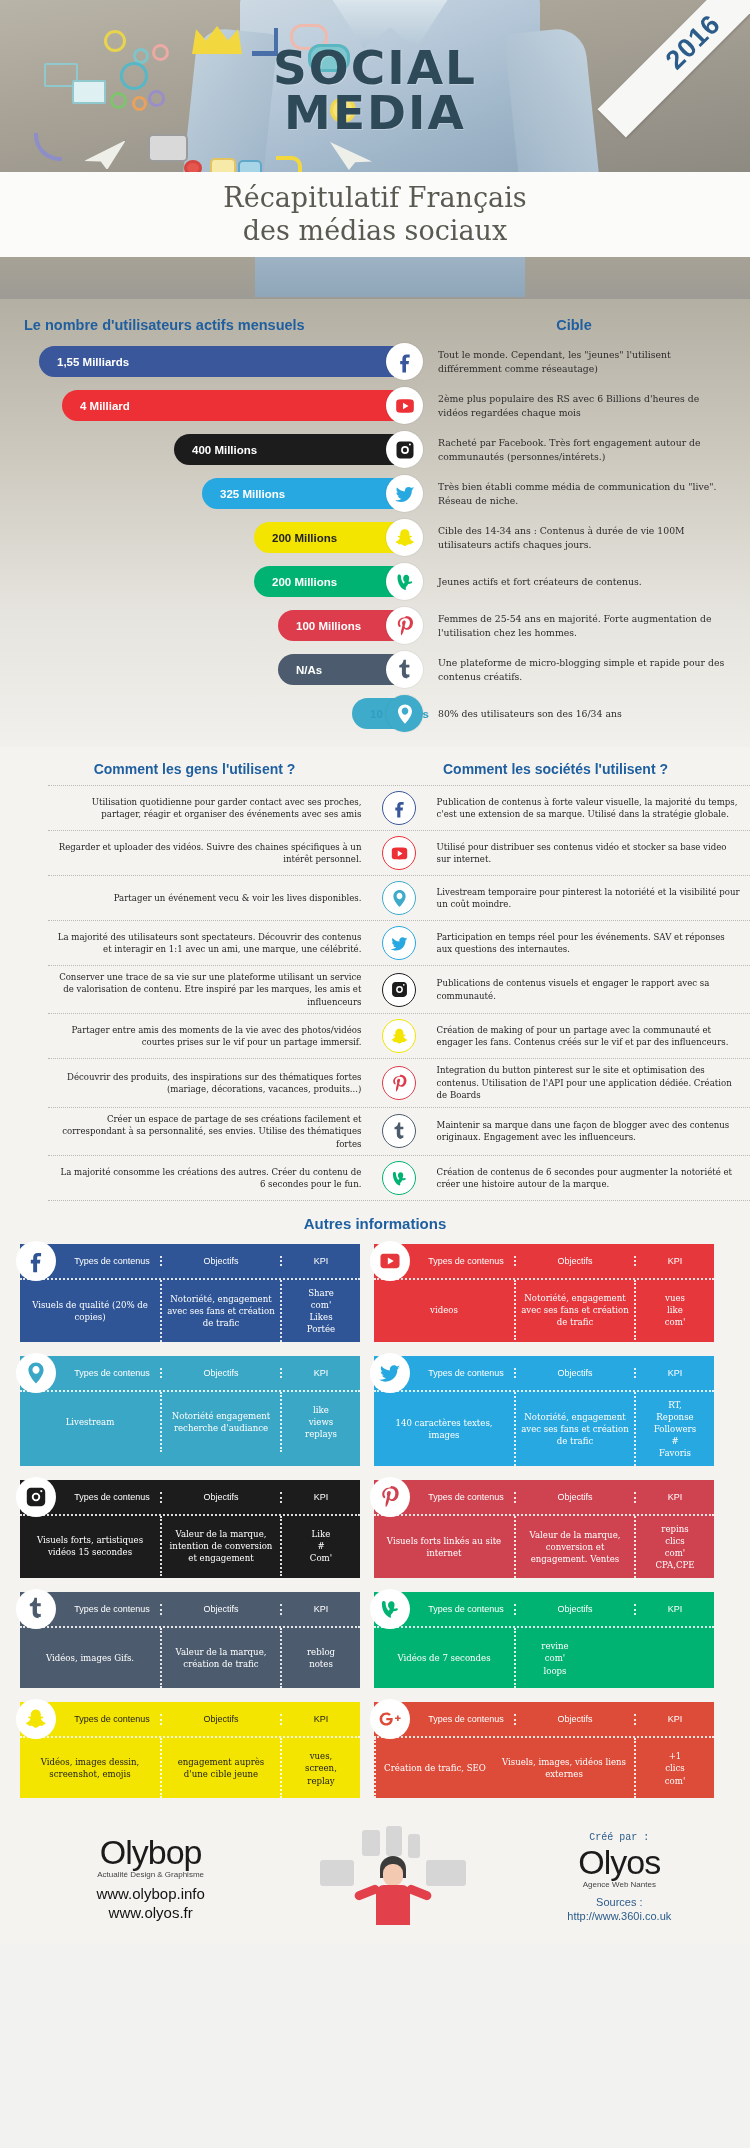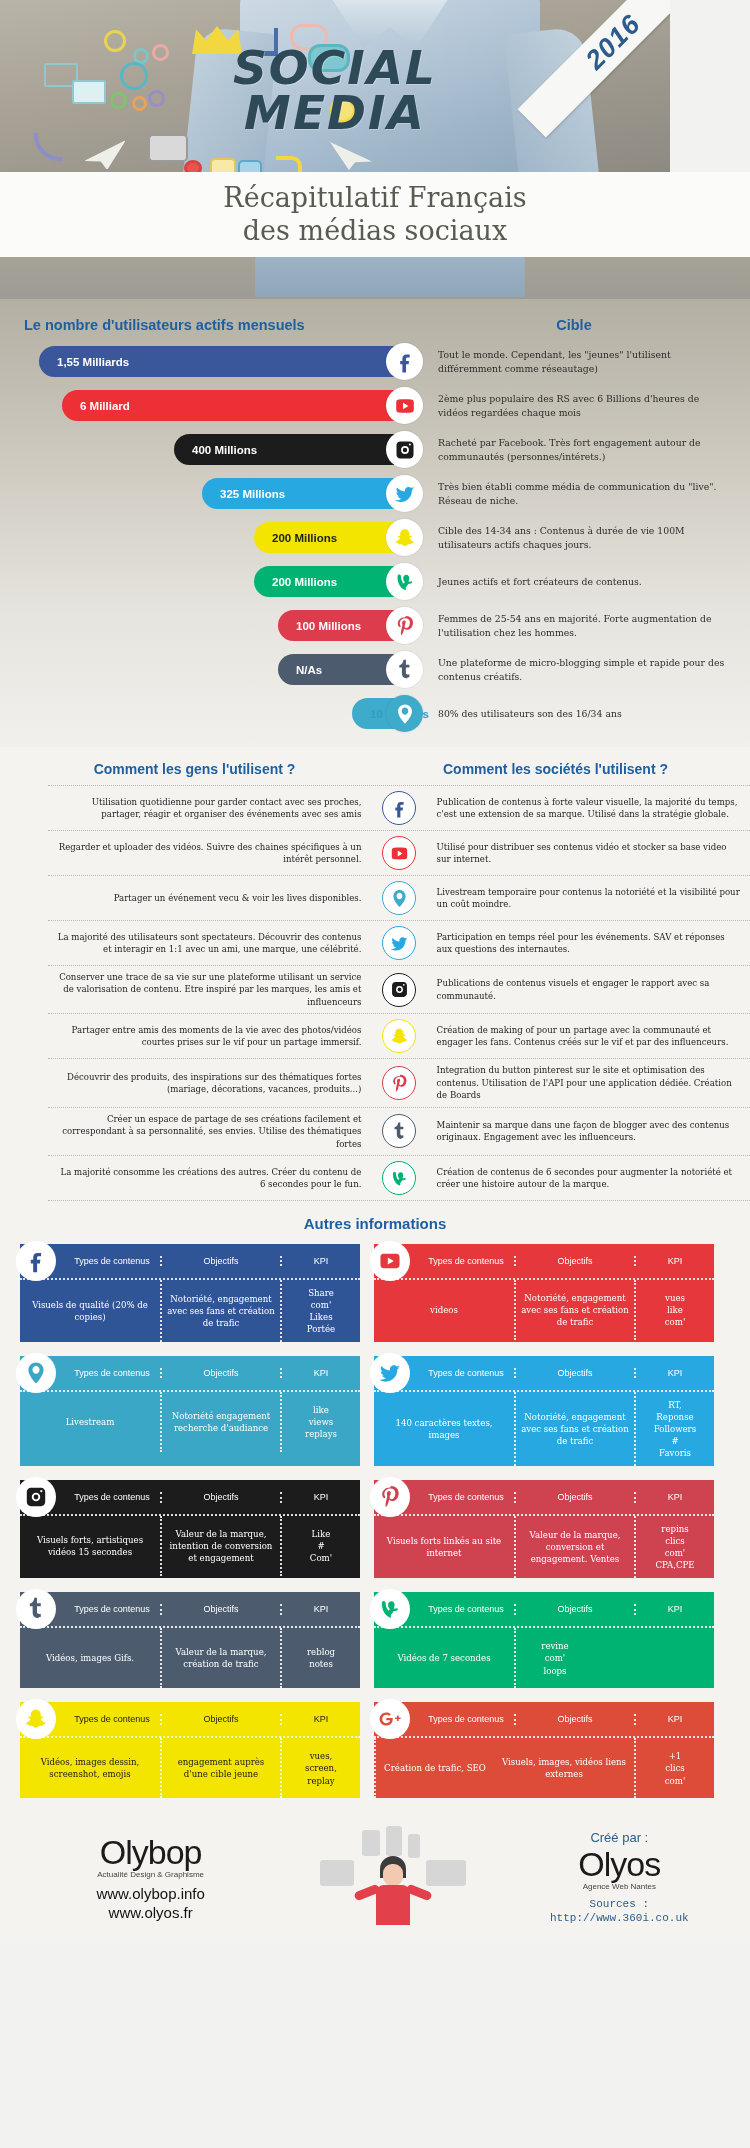--- a/index.html
+++ b/index.html
@@ -5,22 +5,22 @@
   * { box-sizing: border-box; margin:0; padding:0; }
   body {
     width: 750px; height: 2148px;
     font-family: "Liberation Serif", serif;
     background: #f2f2f0;
     overflow: hidden;
     position: relative;
   }
 
   
-  .hero { position: relative; width:670px; height:172px; overflow:hidden;
-          background: linear-gradient(170deg,#b9b4a8 0%,#a8a296 40%,#8d8a82 100%); font-style: italic; }
+  .hero { position: relative; width:750px; height:172px; overflow:hidden;
+          background: linear-gradient(170deg,#b9b4a8 0%,#a8a296 40%,#8d8a82 100%); }
   .hero-person {
     position:absolute; left:240px; top:-10px; width:300px; height:200px;
     background: linear-gradient(160deg,#cfdbe4 0%,#b9cada 35%,#9fb6c9 70%,#8fa7bb 100%);
     border-radius: 14px 14px 0 0;
   }
   .hero-collar { position:absolute; left:330px; top:-4px; width:120px; height:52px;
     background: linear-gradient(180deg,#dde7ee,#b4c7d6); transform: rotate(0deg);
     clip-path: polygon(0 0, 100% 0, 72% 100%, 50% 60%, 28% 100%);}
   .hero-arm-l { position:absolute; left:190px; top:30px; width:80px; height:160px;
      background: linear-gradient(120deg,#c3d2de,#9db4c7); border-radius:30px 8px 0 0; transform: rotate(6deg);}
@@ -124,22 +124,22 @@
   .footer { width:750px; height:135px; background:#f4f3f0; display:flex;
       align-items:center; padding:0 26px; }
   .f-left { width:250px; text-align:center; }
   .f-mid { width:240px; display:flex; justify-content:center; }
   .f-right { width:210px; text-align:center; }
   .olybop-logo { font-family:"Liberation Sans",sans-serif; font-size:34px; color:#1b1b1b;
       letter-spacing:-1px; position:relative; display:inline-block; }
   .olybop-sub { font-family:"Liberation Sans",sans-serif; font-size:8px; color:#444;
       margin-top:-2px; }
   .f-url { font-family:"Liberation Sans",sans-serif; font-size:15px; color:#111; line-height:1.3; }
-  .cree { font-family:Liberation Sans, sans-serif; font-size:13px; color:#2b5c8a; }
-  .f-src { font-family:Liberation Mono, monospace; font-size:11px; color:#2b5c8a; line-height:1.35; }
+  .cree { font-family:Liberation Mono, monospace; font-size:10px; color:#2b5c8a; }
+  .f-src { font-family:Liberation Sans, sans-serif; font-size:11px; color:#2b5c8a; line-height:1.35; }
   .person-ill { position:relative; width:150px; height:95px; }
   .pi-screen { position:absolute; background:#d6d6d6; border-radius:3px; }
   .pi-body { position:absolute; background:#e2404a; }
 </style>
 </head>
 <body>
 
 <div class="hero">
   <div class="hero-person"></div>
   <div class="hero-arm-l"></div>
@@ -207,21 +207,21 @@
                 <path fill="#39579a" d="M14.6 7.6h2.1V4.6c-.4 0-1.6-.1-3-.1-3 0-4.3 1.7-4.3 4.3v2.1H7.2v3.3h2.2v8.2h3.6v-8.2h2.6l.4-3.3h-3V9.1c0-1 .3-1.5 1.6-1.5z"></path>
               </svg>
             </div>
           </div>
         </div>
         <div class="bar-desc">Tout le monde. Cependant, les "jeunes" l'utilisent différemment comme réseautage)</div>
       </div>
       <div class="bar-row">
         <div class="bar-track">
           <div class="bar" style="width: 358px; background: rgb(237, 47, 54);">
-            <span class="bar-label" style="color: rgb(255, 255, 255);">6 Milliard</span>
+            <span class="bar-label" style="color: rgb(255, 255, 255);">4 Milliard</span>
             <div class="bar-icon">
               <svg width="24" height="24" viewBox="0 0 24 24">
                 <path fill="#ed2f36" d="M3.2 8.2c0-1.6 1.1-2.7 2.6-2.8C7.6 5.3 9.8 5.2 12 5.2s4.4.1 6.2.2c1.5.1 2.6 1.2 2.6 2.8v7.6c0 1.6-1.1 2.7-2.6 2.8-1.8.1-4 .2-6.2.2s-4.4-.1-6.2-.2c-1.5-.1-2.6-1.2-2.6-2.8V8.2zM10 15.3l5.5-3.3L10 8.7v6.6z"></path>
               </svg>
             </div>
           </div>
         </div>
         <div class="bar-desc">2ème plus populaire des RS avec 6 Billions d'heures de vidéos regardées chaque mois</div>
       </div>
       <div class="bar-row">
@@ -348,21 +348,21 @@
       </div>
       <div class="urow">
         <div class="ucell left">Partager un événement vecu &amp; voir les lives disponibles.</div>
         <div class="uicon">
           <div class="uicon-circ" style="border-color: rgb(62, 171, 203);">
             <svg width="21" height="21" viewBox="0 0 24 24">
               <path fill="#3eabcb" d="M12 2.4c-3.9 0-7 3.1-7 6.9 0 4.6 5.1 10.4 6.5 11.9.3.3.7.3 1 0C13.9 19.7 19 13.9 19 9.3c0-3.8-3.1-6.9-7-6.9zm0 3.1c1.9 0 3.3 1.7 3.3 3.6 0 2-1.5 3.7-3.3 3.7S8.7 11.1 8.7 9.1c0-1.9 1.4-3.6 3.3-3.6z"></path>
             </svg>
           </div>
         </div>
-        <div class="ucell right">Livestream temporaire pour contenus la notoriété et la visibilité pour un coût moindre.</div>
+        <div class="ucell right">Livestream temporaire pour pinterest la notoriété et la visibilité pour un coût moindre.</div>
       </div>
       <div class="urow">
         <div class="ucell left">La majorité des utilisateurs sont spectateurs. Découvrir des contenus et interagir en 1:1 avec un ami, une marque, une célébrité.</div>
         <div class="uicon">
           <div class="uicon-circ" style="border-color: rgb(40, 168, 224);">
             <svg width="21" height="21" viewBox="0 0 24 24">
               <path fill="#28a8e0" d="M21.3 6.6c-.7.3-1.4.5-2.2.6.8-.5 1.4-1.2 1.7-2.1-.7.4-1.6.8-2.4 1-.7-.8-1.7-1.2-2.8-1.2-2.1 0-3.8 1.7-3.8 3.8 0 .3 0 .6.1.9-3.2-.2-6-1.7-7.9-4-.3.6-.5 1.2-.5 2 0 1.3.7 2.5 1.7 3.2-.6 0-1.2-.2-1.7-.5v.1c0 1.8 1.3 3.4 3 3.7-.3.1-.6.1-1 .1-.2 0-.5 0-.7-.1.5 1.5 1.9 2.6 3.5 2.6-1.3 1-3 1.6-4.7 1.6H2c1.7 1.1 3.7 1.7 5.9 1.7 7 0 10.9-5.8 10.9-10.9v-.5c.7-.5 1.3-1.2 1.8-2z"></path>
             </svg>
           </div>
         </div>

